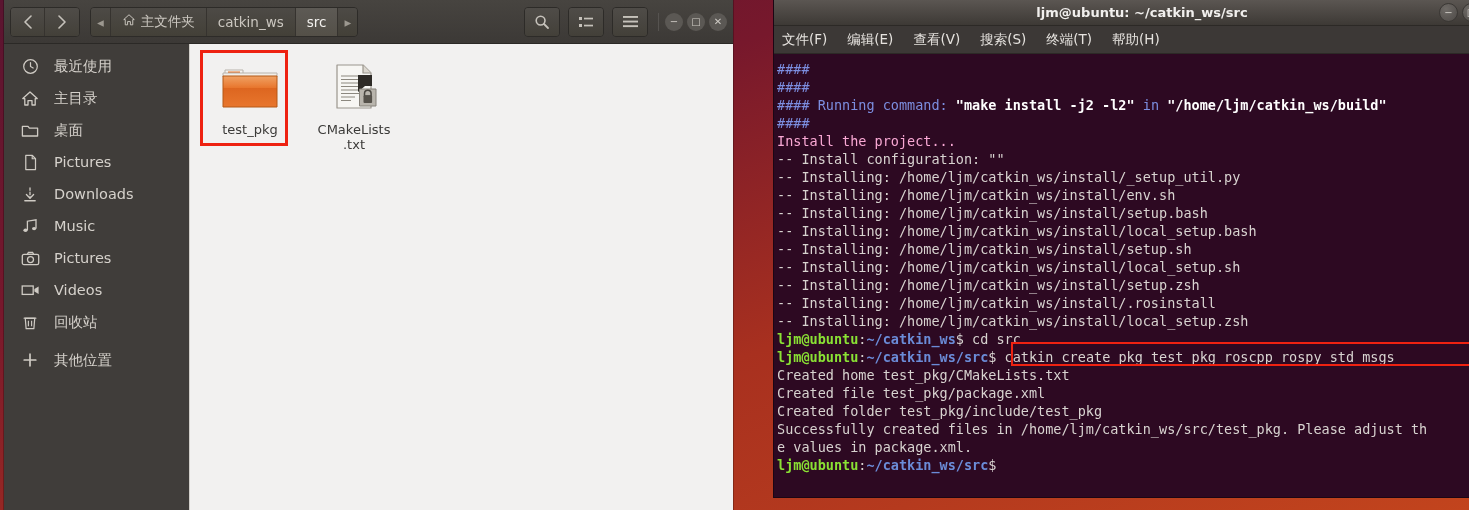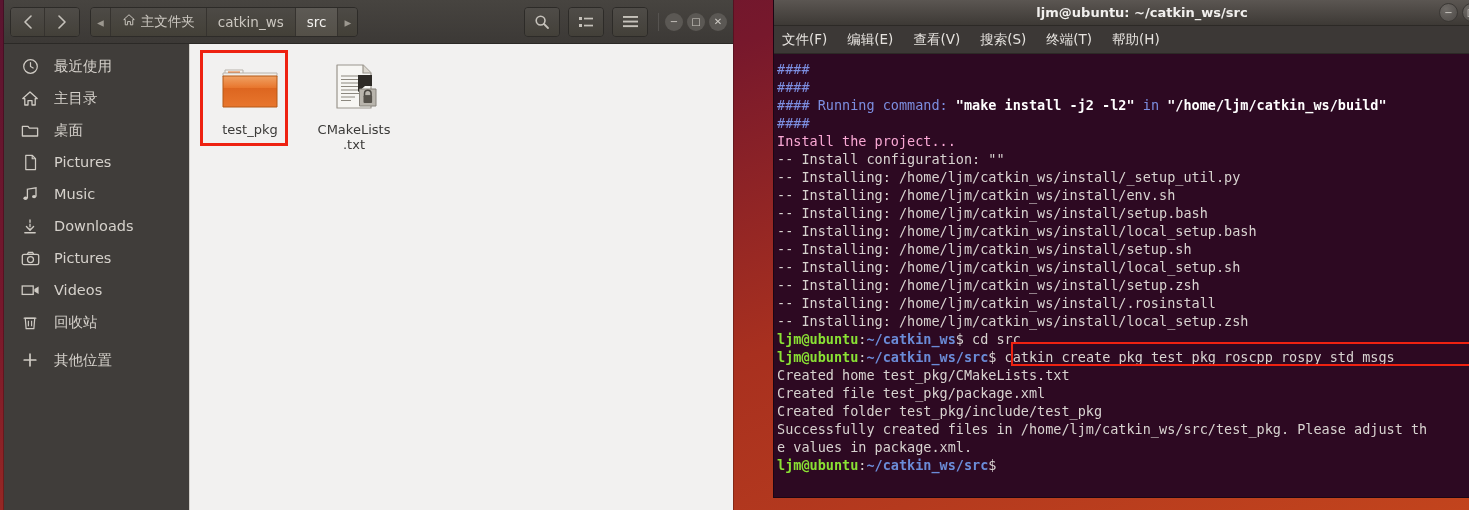--- a/index.html
+++ b/index.html
@@ -293,38 +293,38 @@
             <svg width="15" height="17" viewBox="0 0 15 18">
                 <path d="M2.5 1.5 L9.5 1.5 L12.8 5 L12.8 16.5 L2.5 16.5 Z" fill="none" stroke="#cfcbc4" stroke-width="1.3" stroke-linejoin="round"></path>
                 <path d="M9.3 1.6 L9.3 5 L12.7 5" fill="none" stroke="#cfcbc4" stroke-width="1.2"></path>
               </svg>
           </span>
           <span>Pictures</span>
         </div>
 
         <div class="side-item">
           <span class="ico">
+            <svg width="16" height="17" viewBox="0 0 16 18">
+                <path d="M8 2 L8 12.5" stroke="#cfcbc4" stroke-width="1.4" stroke-linecap="round" stroke-dasharray="2.6 2"></path>
+                <path d="M4.2 9 L8 13 L11.8 9" fill="none" stroke="#cfcbc4" stroke-width="1.4" stroke-linecap="round" stroke-linejoin="round"></path>
+                <path d="M2.5 15.6 L13.5 15.6" stroke="#cfcbc4" stroke-width="1.4" stroke-linecap="round"></path>
+              </svg>
+          </span>
+          <span>Downloads</span>
+        </div>
+
+        <div class="side-item">
+          <span class="ico">
             <svg width="18" height="16" viewBox="0 0 18 16">
                 <path d="M6.4 12 L6.4 3.2 L15 1.8 L15 10.4" fill="none" stroke="#cfcbc4" stroke-width="1.3"></path>
                 <ellipse cx="4.5" cy="12.2" rx="2.1" ry="1.7" fill="#cfcbc4"></ellipse>
                 <ellipse cx="13.1" cy="10.6" rx="2.1" ry="1.7" fill="#cfcbc4"></ellipse>
               </svg>
           </span>
           <span>Music</span>
-        </div>
-
-        <div class="side-item">
-          <span class="ico">
-            <svg width="16" height="17" viewBox="0 0 16 18">
-                <path d="M8 2 L8 12.5" stroke="#cfcbc4" stroke-width="1.4" stroke-linecap="round" stroke-dasharray="2.6 2"></path>
-                <path d="M4.2 9 L8 13 L11.8 9" fill="none" stroke="#cfcbc4" stroke-width="1.4" stroke-linecap="round" stroke-linejoin="round"></path>
-                <path d="M2.5 15.6 L13.5 15.6" stroke="#cfcbc4" stroke-width="1.4" stroke-linecap="round"></path>
-              </svg>
-          </span>
-          <span>Downloads</span>
         </div>
 
         <div class="side-item">
           <span class="ico">
             <svg width="19" height="15" viewBox="0 0 19 15">
                 <rect x="1.3" y="3.4" width="16.4" height="10.2" rx="1.6" fill="none" stroke="#cfcbc4" stroke-width="1.3"></rect>
                 <path d="M6.4 3.3 L7.4 1.5 L11.6 1.5 L12.6 3.3" fill="none" stroke="#cfcbc4" stroke-width="1.3"></path>
                 <circle cx="9.5" cy="8.6" r="3" fill="none" stroke="#cfcbc4" stroke-width="1.3"></circle>
               </svg>
           </span>

